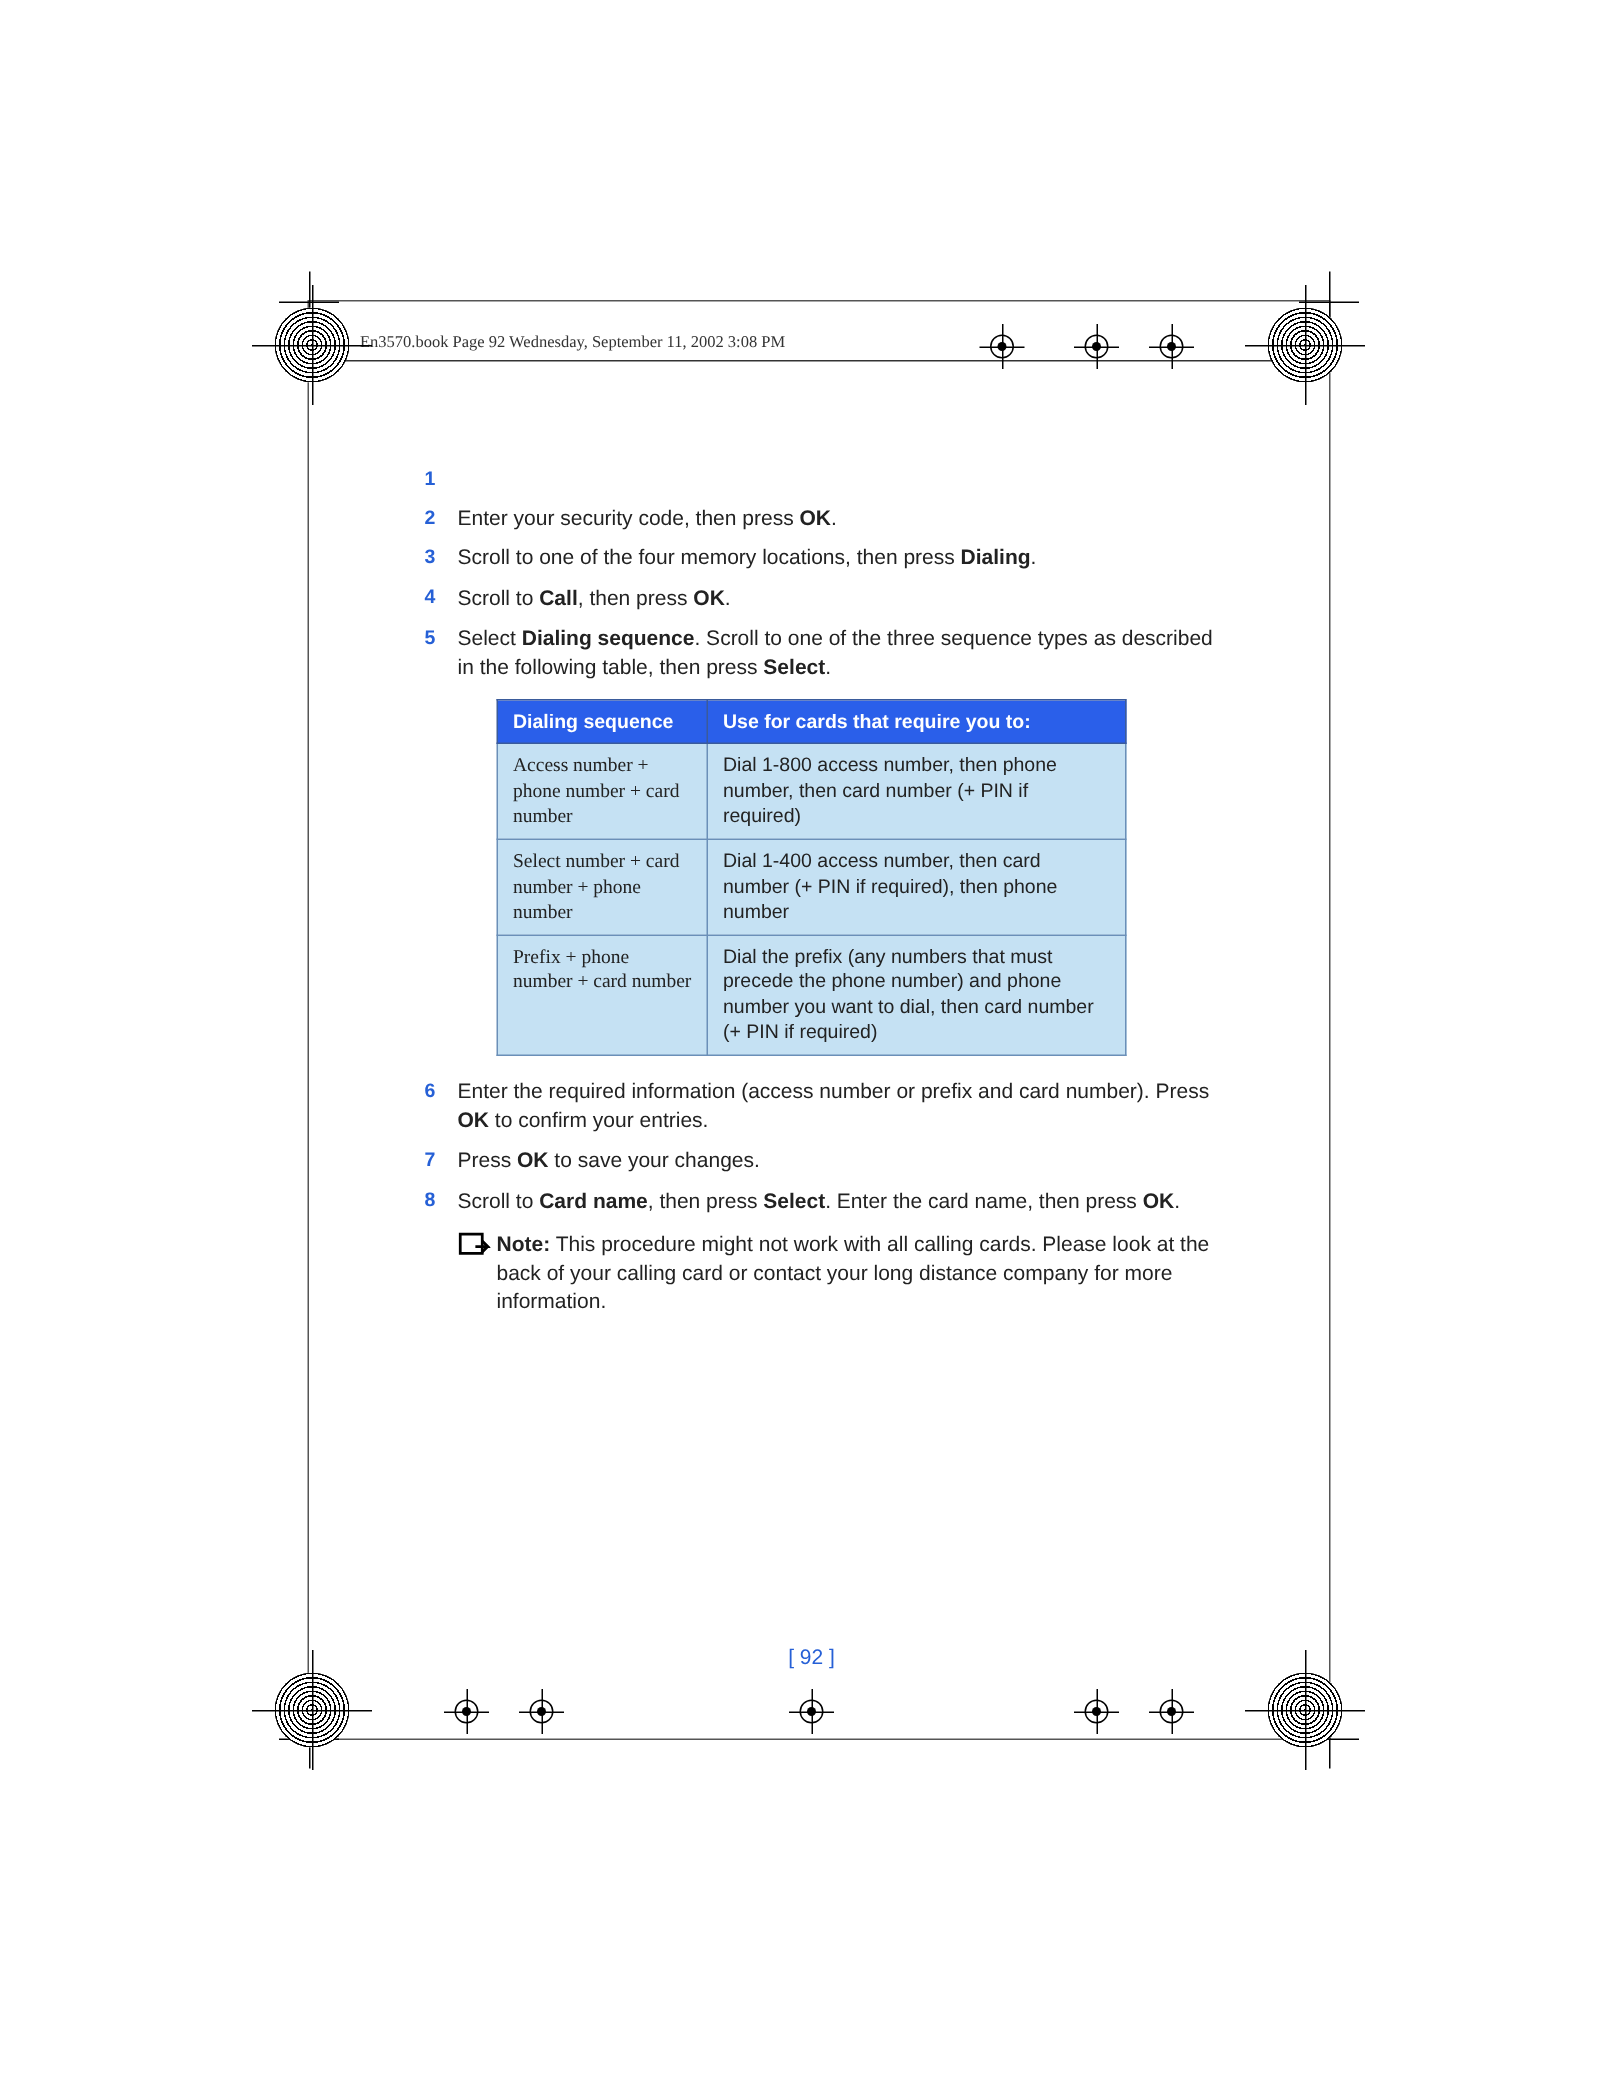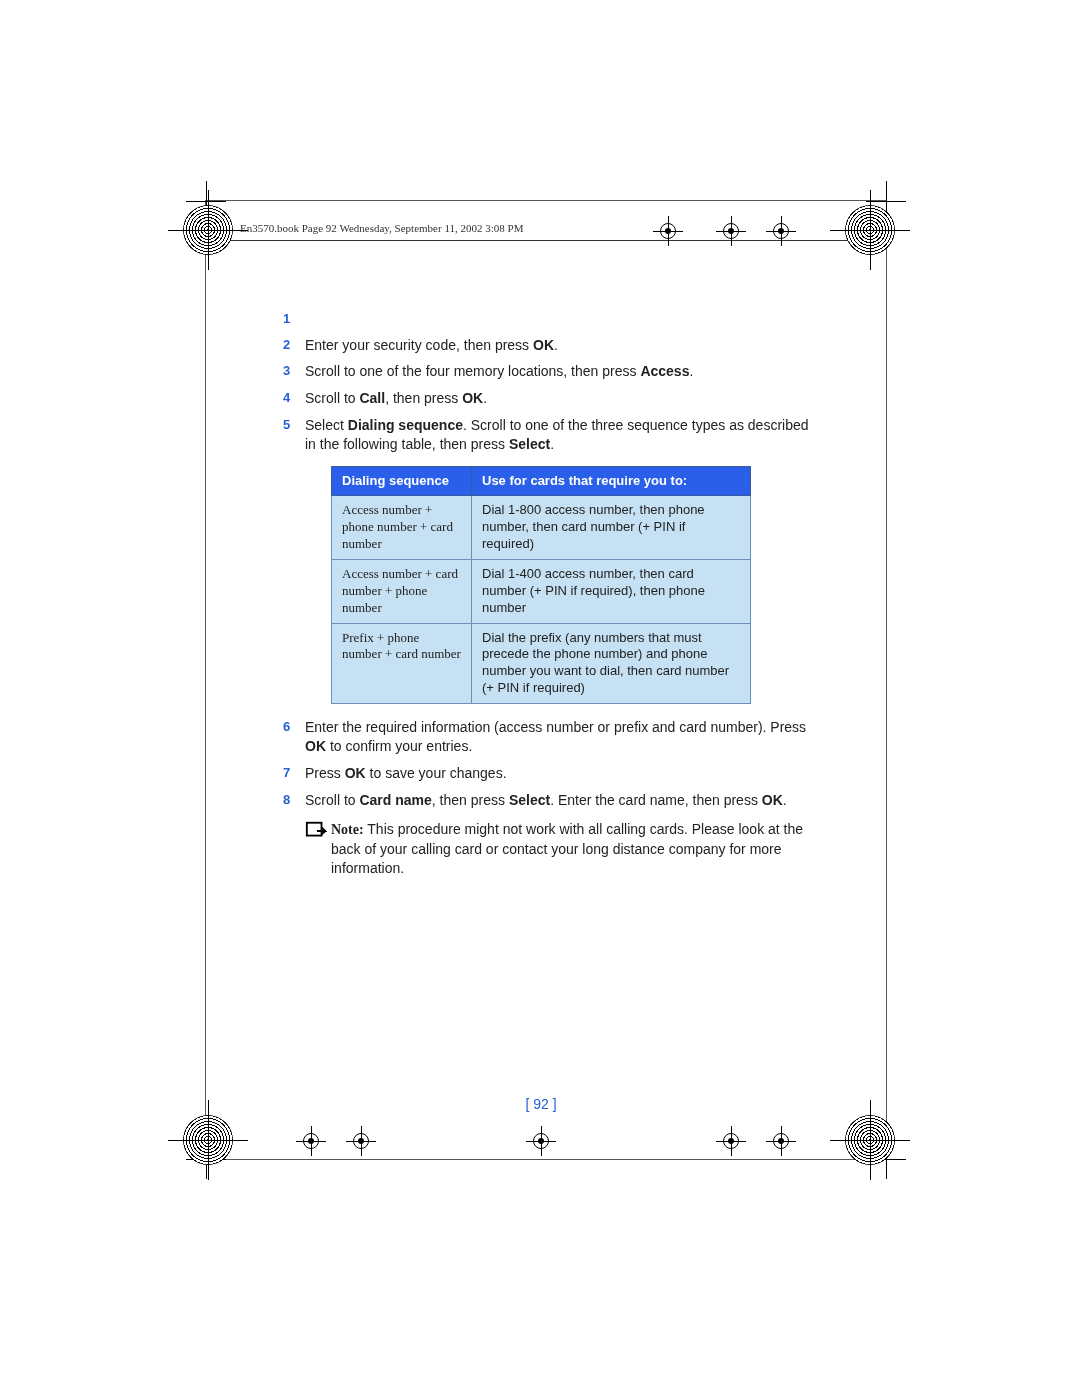--- a/index.html
+++ b/index.html
@@ -38,21 +38,21 @@
 
   table.seq { border-collapse:collapse; margin: 12px 0 14px 48px; width: 420px; font-size:13px; }
   table.seq th { background:#2a5fea; color:#fff; text-align:left; font-weight:700; padding:6px 10px; border:1px solid #3a5b9b; vertical-align:top; line-height:1.25; }
   table.seq td { background:#c5e1f3; padding:6px 10px; border:1px solid #6b8fb8; vertical-align:top; line-height:1.3; }
   table.seq td:first-child { width:140px;font-family:Liberation Serif, serif; }
 
   .note { display:flex; margin-top:10px; margin-left:22px; line-height:1.35; }
   .note-icon { width:26px; flex-shrink:0; }
   .note-icon svg { width:22px; height:22px; }
   .note-text { font-size:14px; }
-  .note-text b { font-weight:700;font-family:Liberation Serif, serif; }
+  .note-text b { font-weight:700; }
 
   .footer-num { position:absolute; left:0; width:670px; top:895px; text-align:center; color:#2660d6; font-size:14px; }
 </style>
 </head>
 <body>
 
 <div class="hdr-rule"></div>
 <div class="hdr-text">En3570.book  Page 92  Wednesday, September 11, 2002  3:08 PM</div>
 
 <div class="page-frame">
@@ -122,21 +122,21 @@
   <ol class="steps" id="steps-a">
       <li>
         <span class="num">1</span>
       </li>
       <li>
         <span class="num">2</span>
         <span class="step">Enter your security code, then press <b>OK</b>.</span>
       </li>
       <li>
         <span class="num">3</span>
-        <span class="step">Scroll to one of the four memory locations, then press <b>Access</b>.</span>
+        <span class="step">Scroll to one of the four memory locations, then press <b>Dialing</b>.</span>
       </li>
       <li>
         <span class="num">4</span>
         <span class="step">Scroll to <b>Call</b>, then press <b>OK</b>.</span>
       </li>
       <li>
         <span class="num">5</span>
         <span class="step">Select <b>Dialing sequence</b>. Scroll to one of the three sequence types as described in the following table, then press <b>Select</b>.</span>
       </li>
     </ol>
@@ -147,21 +147,21 @@
       <th>Dialing sequence</th>
       <th>Use for cards that require you to:</th>
     </tr>
       </thead>
     <tbody id="tbody">
         <tr>
           <td>Access number + phone number + card number</td>
           <td>Dial 1-800 access number, then phone number, then card number (+ PIN if required)</td>
         </tr>
         <tr>
-          <td>Access number + card number + phone number</td>
+          <td>Select number + card number + phone number</td>
           <td>Dial 1-400 access number, then card number (+ PIN if required), then phone number</td>
         </tr>
         <tr>
           <td>Prefix + phone number + card number</td>
           <td>Dial the prefix (any numbers that must precede the phone number) and phone number you want to dial, then card number (+ PIN if required)</td>
         </tr>
       </tbody>
   </table>
 
   <ol class="steps" id="steps-b">

